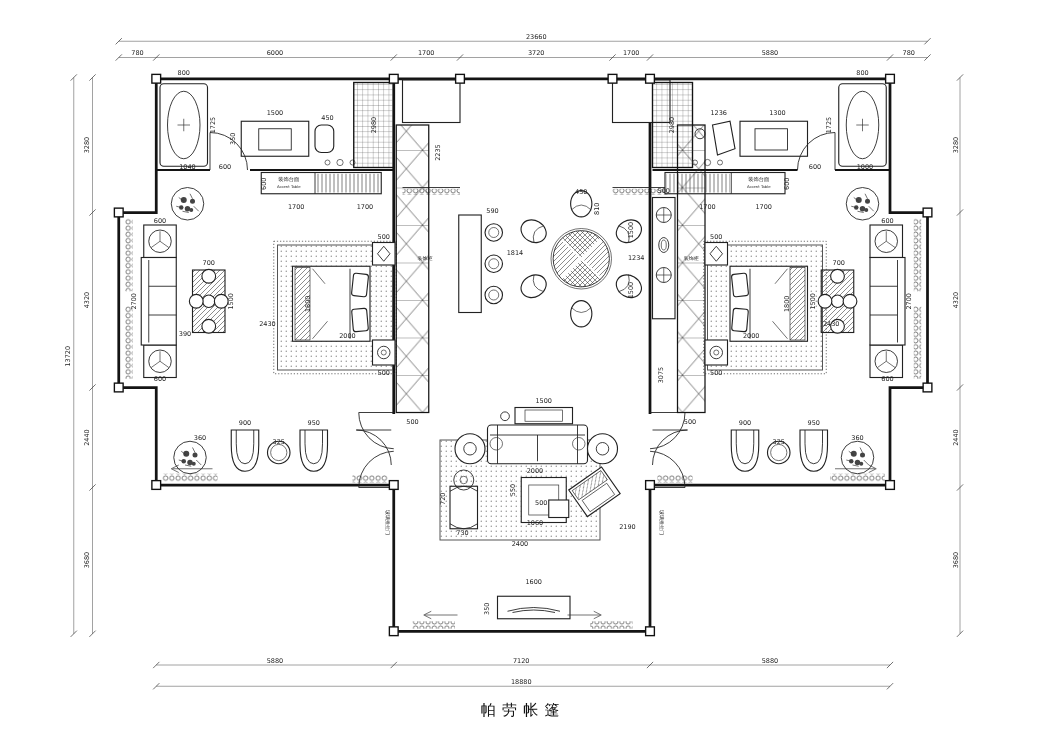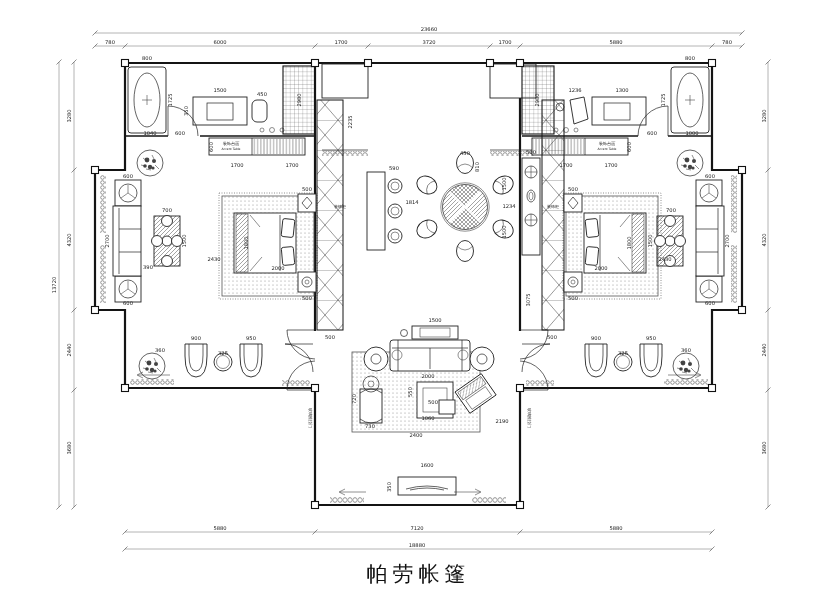--- a/index.html
+++ b/index.html
@@ -8,21 +8,21 @@
   svg{position:absolute;left:0;top:0;}
   svg text{fill:#222;font-family:"DejaVu Sans",sans-serif;text-anchor:middle;}
   .w{stroke:#141414;stroke-width:2.2;fill:none;stroke-linecap:square;}
   .iw{stroke:#141414;stroke-width:1.5;fill:none;}
   .t{stroke:#222;stroke-width:.9;fill:#fff;}
   .n{stroke:#222;stroke-width:.7;fill:none;}
   .f{stroke:#333;stroke-width:.55;fill:none;}
   .d{stroke:#777;stroke-width:.55;fill:none;}
   .p{fill:#fff;stroke:#111;stroke-width:1.1;}
   .plan-title{position:absolute;left:0;right:0;top:560px;text-align:center;
-      font-family:"DejaVu Serif",serif;font-size:21px;letter-spacing:5px;color:#111;}
+      font-family:"DejaVu Serif",serif;font-size:12px;letter-spacing:5px;color:#111;}
 </style>
 </head>
 <body>
 
 <div class="sheet">
 <svg width="837" height="592" viewBox="0 0 837 592">
   <defs>
     <pattern id="grid" width="4.2" height="4.2" patternUnits="userSpaceOnUse">
       <path d="M0,0H4.2M0,0V4.2" stroke="#444" stroke-width=".4" fill="none"></path>
     </pattern>

